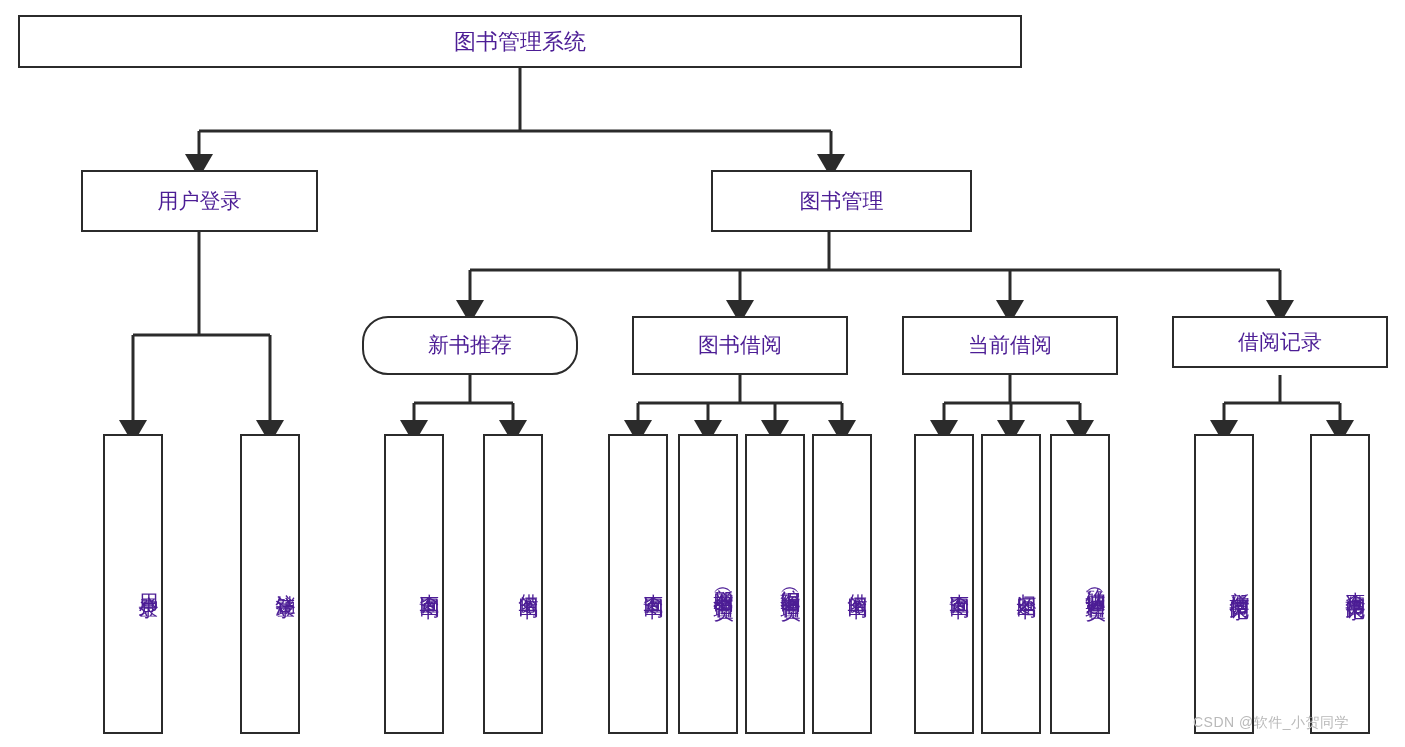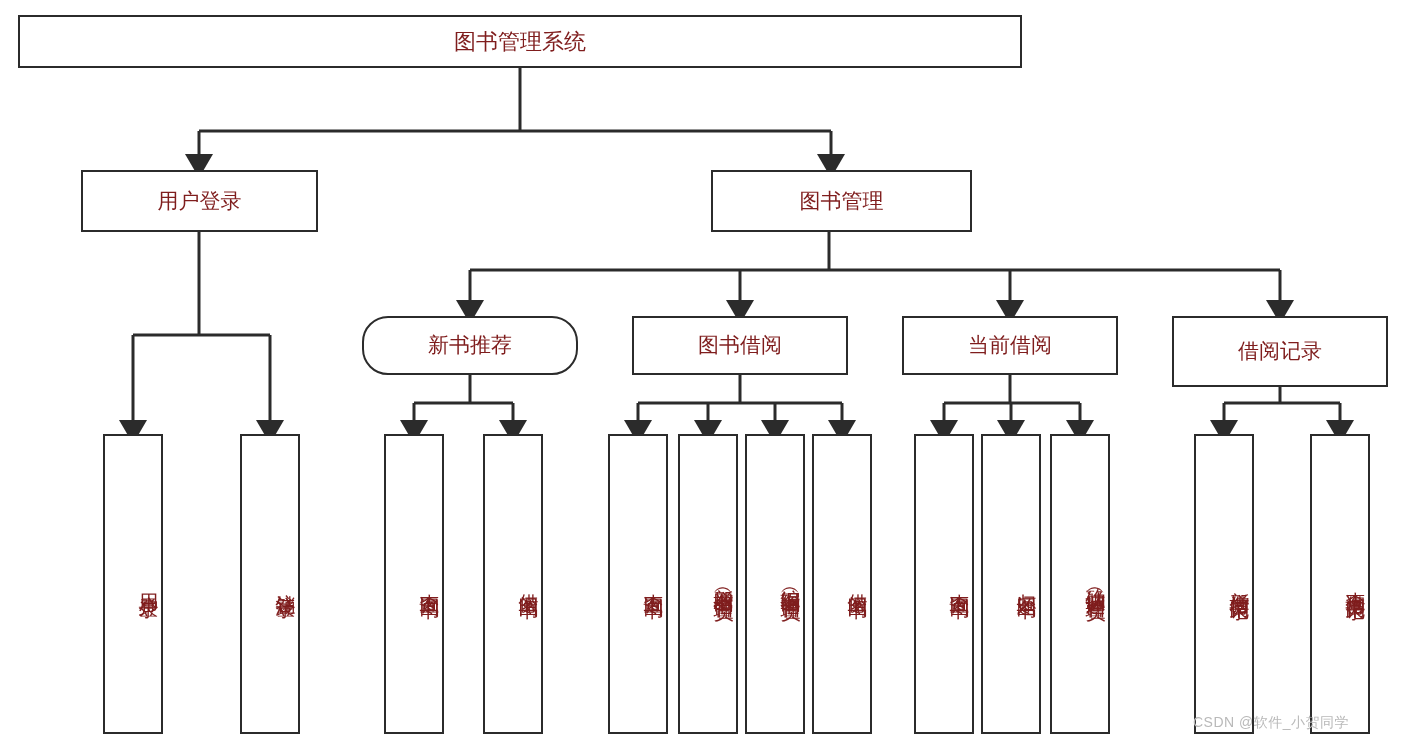--- a/index.html
+++ b/index.html
@@ -23,21 +23,21 @@
   .node{
     position:absolute;
     box-sizing:border-box;
     border:2px solid #2b2b2b;
     background:#ffffff;
     display:flex;
     align-items:center;
     justify-content:center;
     text-align:center;
     line-height:1.26;
-    color:#7f1d1d;
+    color:#4c1d95;
   }
   .node.h{
     font-size:21px;
   }
   .node.root{
     font-size:22px;
   }
   .node.v{
     font-size:20px;
     writing-mode:vertical-rl;
@@ -128,21 +128,21 @@
 
   <div class="node h" style="left:362px;top:316px;width:216px;height:59px;border-radius:26px;">
     <span>新书推荐</span>
   </div>
   <div class="node h" style="left:902px;top:316px;width:216px;height:59px;">
     <span>当前借阅</span>
   </div>
   <div class="node h" style="left:632px;top:316px;width:216px;height:59px;">
     <span>图书借阅</span>
   </div>
-  <div class="node h" style="left:1172px;top:316px;width:216px;height:71px;">
+  <div class="node h" style="left:1172px;top:316px;width:216px;height:52px;">
     <span>借阅记录</span>
   </div>
 
   <div class="node v" style="left:103px;top:434px;width:60px;height:300px;">
     <span>用户登录</span>
   </div>
   <div class="node v" style="left:240px;top:434px;width:60px;height:300px;">
     <span>注销登录</span>
   </div>
 

